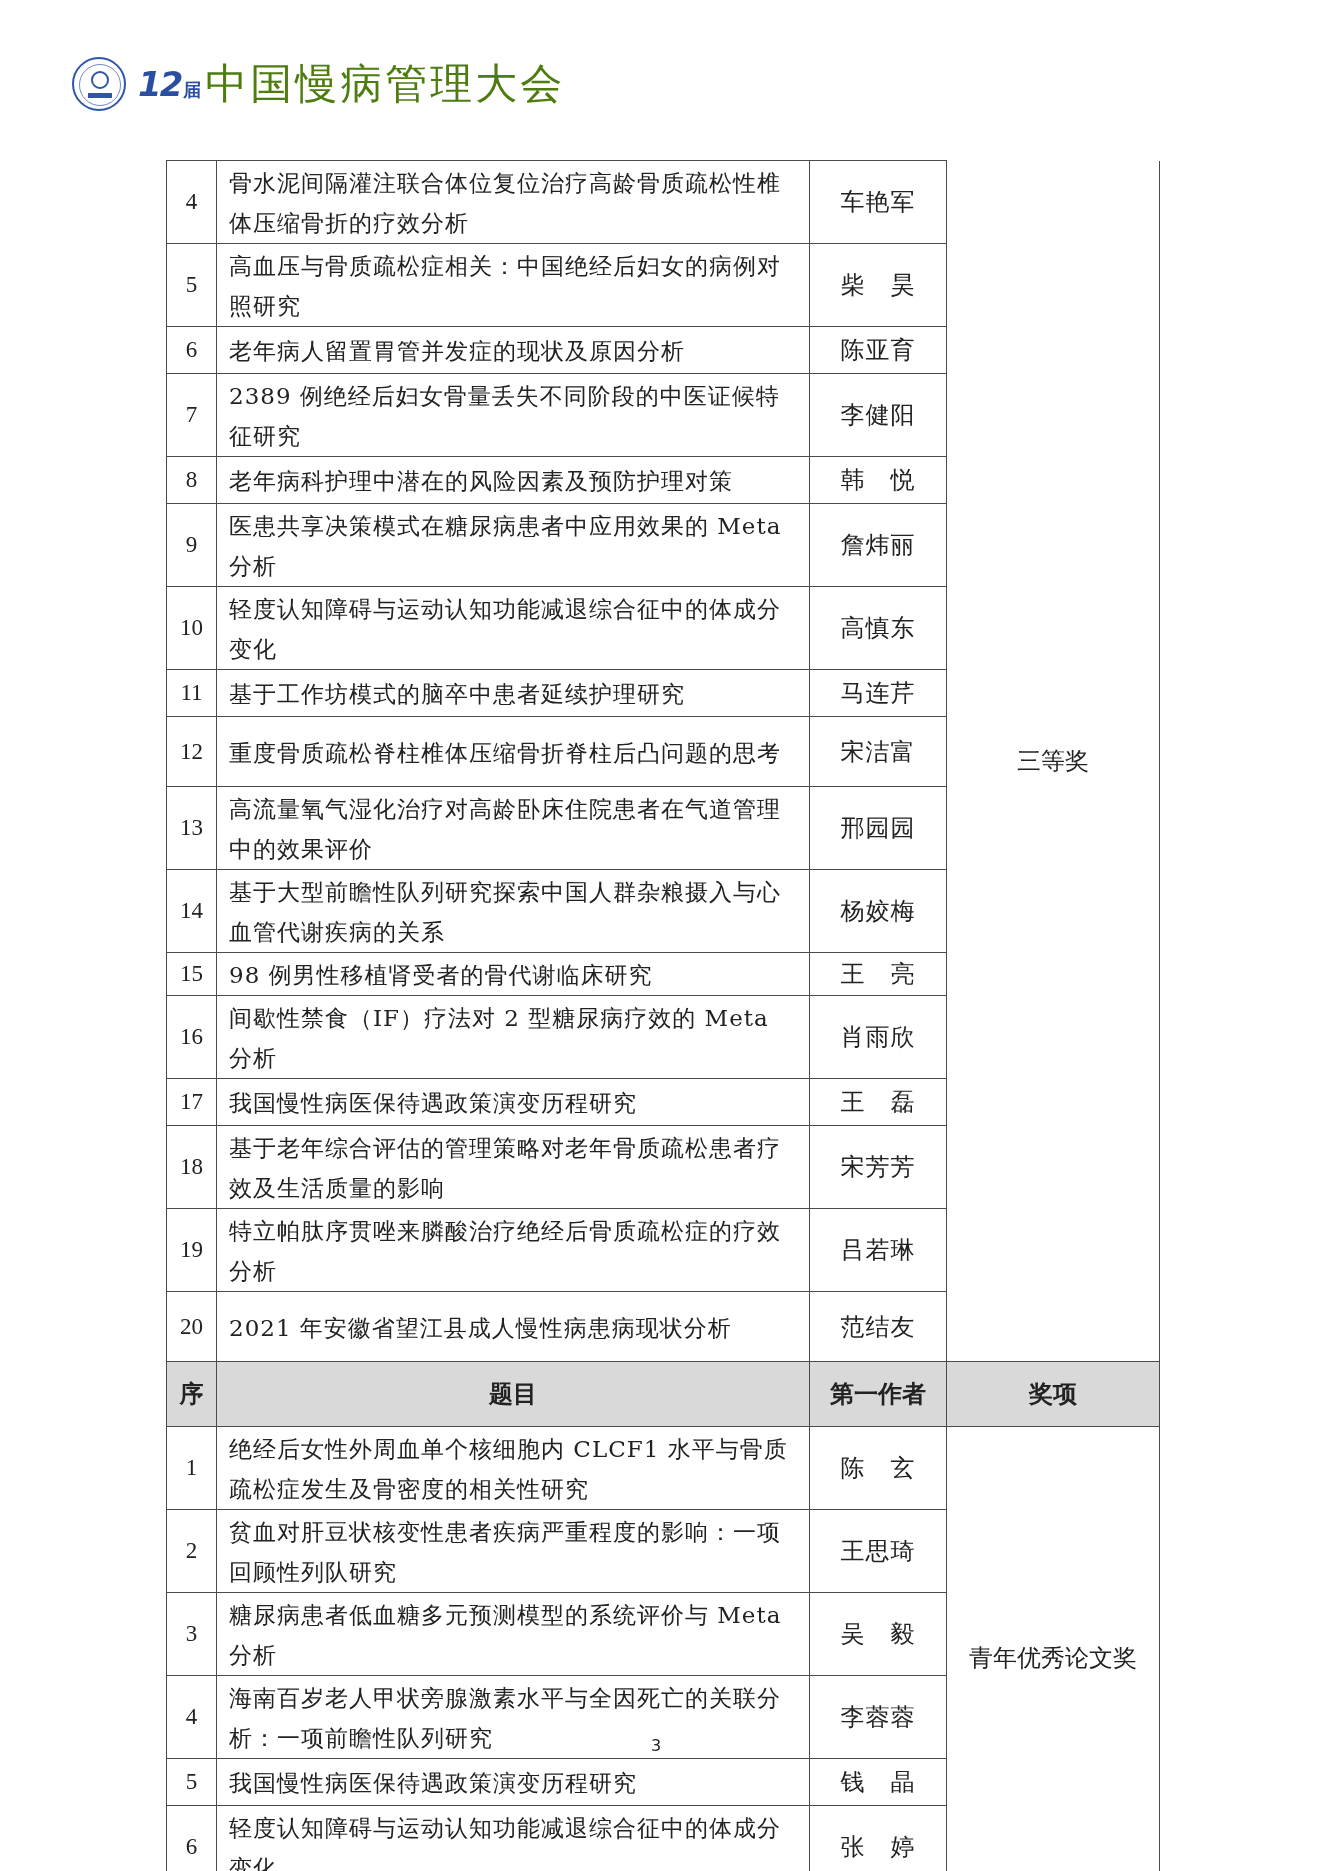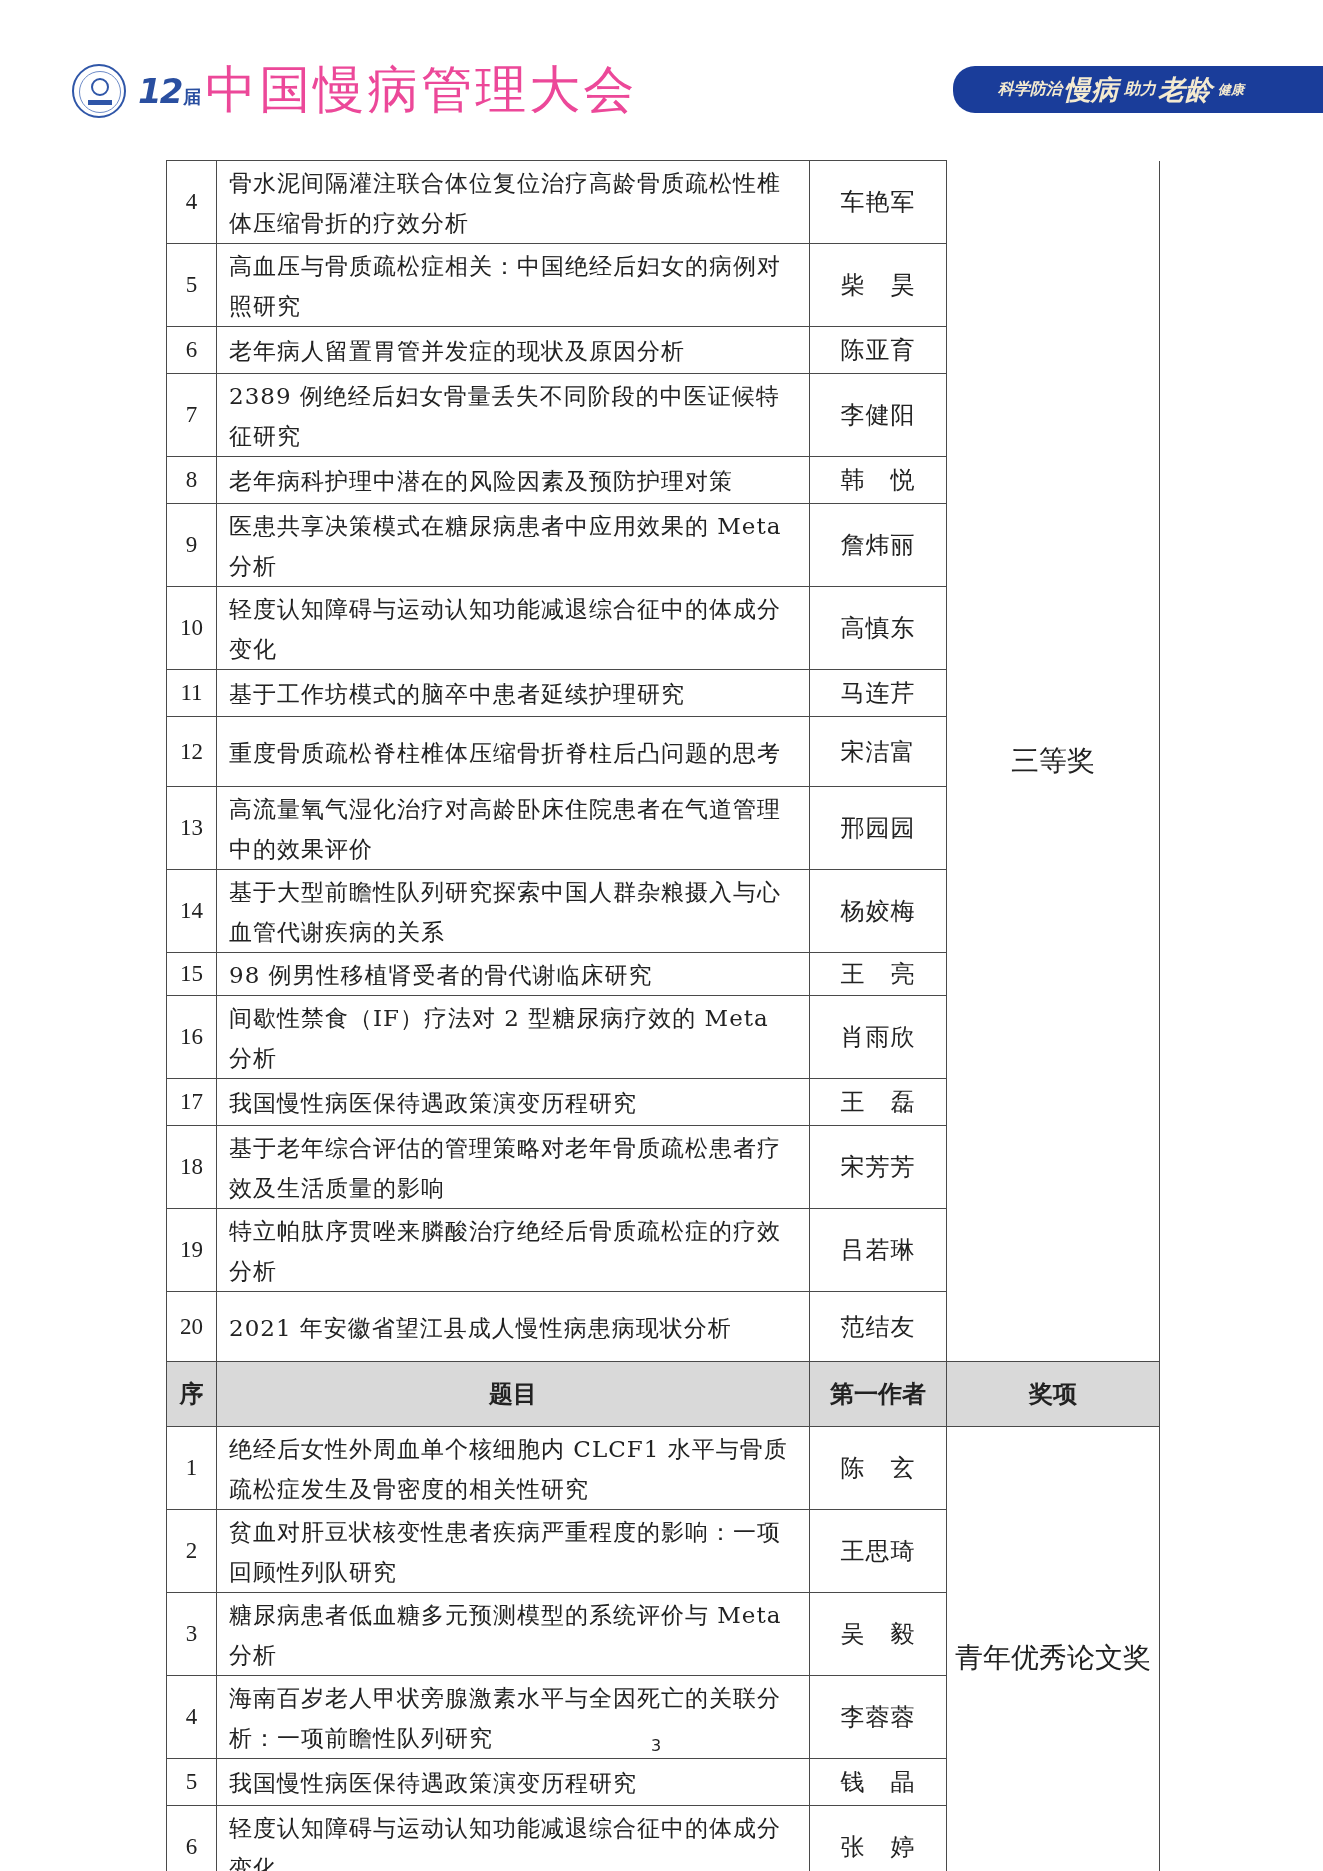--- a/index.html
+++ b/index.html
@@ -8,64 +8,57 @@
 
   
   .header { position: absolute; left: 0; top: 0; width: 1056px; height: 130px; }
   .logo-area { position: absolute; left: 72px; top: 56px; display: flex; align-items: center; }
   .logo-emblem { width: 54px; height: 54px; border-radius: 50%; border: 2px solid #2f56a8; position: relative; background: #fff; }
   .logo-emblem::before { content: ""; position: absolute; left: 5px; top: 5px; width: 40px; height: 40px; border-radius: 50%; border: 1px solid #6e8cc8; }
   .logo-emblem .flower { position: absolute; left: 17px; top: 12px; width: 18px; height: 18px; border: 2px solid #2f56a8; border-radius: 50%; }
   .logo-emblem .base { position: absolute; left: 14px; top: 34px; width: 24px; height: 5px; background: #2f56a8; }
   .logo-num { margin-left: 12px; font-family: "DejaVu Sans", sans-serif; font-style: italic; font-weight: bold; color: #2a4fa0; font-size: 34px; letter-spacing: -2px; }
   .logo-num small { font-size: 18px; font-style: normal; margin-left: 2px; }
-  .logo-title { margin-left: 6px; font-family: Liberation Sans, sans-serif; font-size: 51px; color: #ec4899; letter-spacing: 3px; }
+  .logo-title { margin-left: 6px; font-family: Liberation Sans, sans-serif; font-size: 42px; color: #4d7c0f; letter-spacing: 3px; }
 
   .slogan { position: absolute; left: 953px; top: 66px; width: 370px; height: 47px; background: #1a3d9a; border-radius: 22px 0 0 22px; display: flex; align-items: center; padding-left: 45px; color: #f4ead0; font-family: "DejaVu Serif", serif; font-style: italic; white-space: nowrap; }
   .slogan .s-small { font-size: 16px; font-weight: bold; }
   .slogan .s-big { font-size: 27px; font-weight: bold; margin: 0 6px 0 2px; }
   .slogan .s-tiny { font-size: 13px; font-weight: bold; }
 
   
   .award-table { position: absolute; left: 166px; top: 160px; width: 993px; border-collapse: collapse; table-layout: fixed; }
   .award-table td, .award-table th { border: 1.5px solid #4a4a4a; vertical-align: middle; }
   .col-no { width: 50px; }
   .col-title { width: 593px; }
   .col-author { width: 137px; }
   .col-award { width: 213px; }
   .cell-no { text-align: center; font-size: 23px; font-family: "Liberation Serif", serif; }
   .cell-title { padding: 2px 10px 0 12px; font-size: 23px; line-height: 40px; text-align: left; letter-spacing: 1px; }
   .cell-author { text-align: center; font-size: 24px; letter-spacing: 1px; }
-  .cell-award { text-align: center; font-size: 28px; }
+  .cell-award { text-align: center; font-size: 24px; }
   .header-row th { background: #d9d9d9; font-family: "DejaVu Sans", sans-serif; font-weight: bold; font-size: 24px; height: 65px; text-align: center; }
 
   
   .page-number { position: absolute; left: 651px; top: 1736px; font-family: "DejaVu Sans", sans-serif; font-size: 16px; color: #222; }
   .skyline { position: absolute; left: 0; bottom: 0; width: 1323px; height: 250px; z-index: -1; }
 </style>
 </head>
 <body>
 
 <div class="header">
   <div class="logo-area">
     <div class="logo-emblem">
       <div class="flower"></div>
       <div class="base"></div>
     </div>
     <div class="logo-num">
       <span>12</span><small>届</small>
     </div>
     <div class="logo-title">中国慢病管理大会</div>
-  </div>
-  <div class="slogan">
-    <span class="s-small">科学防治</span>
-    <span class="s-big">慢病</span>
-    <span class="s-small">助力</span>
-    <span class="s-big">老龄</span>
-    <span class="s-tiny">健康</span>
   </div>
 </div>
 
 <table class="award-table">
   <colgroup>
     <col class="col-no">
       <col class="col-title">
       <col class="col-author">
       <col class="col-award">
   </colgroup>

